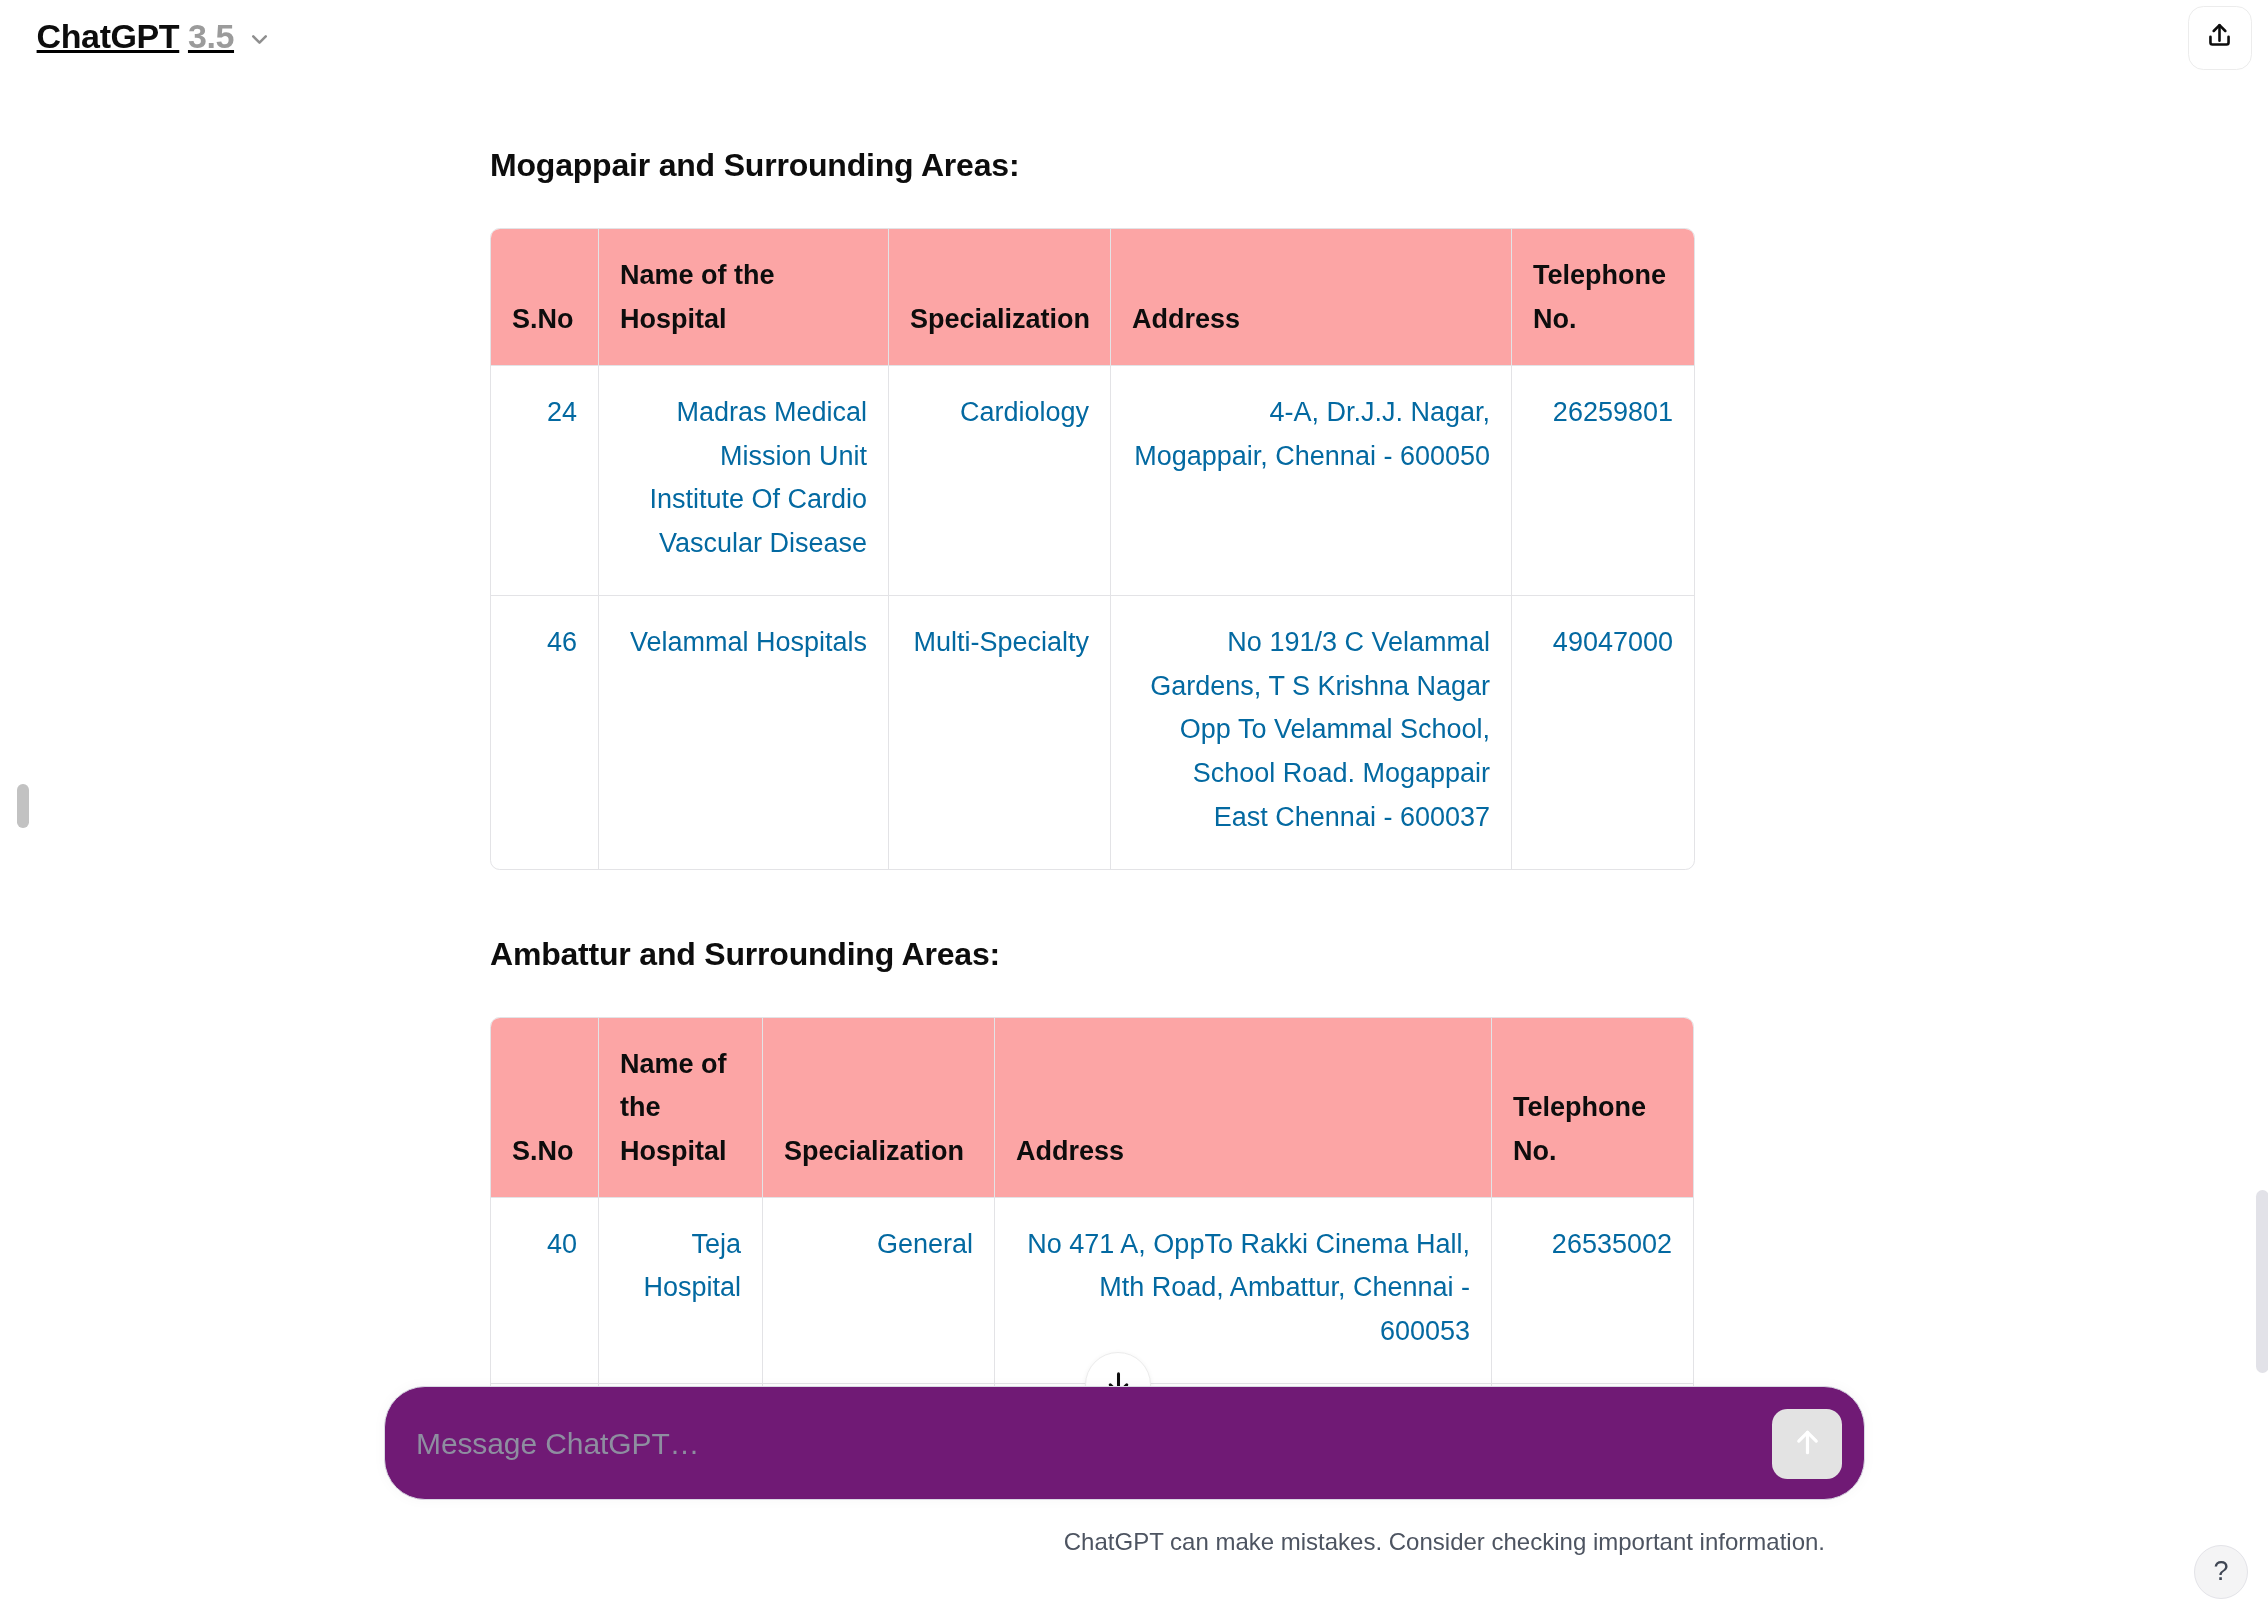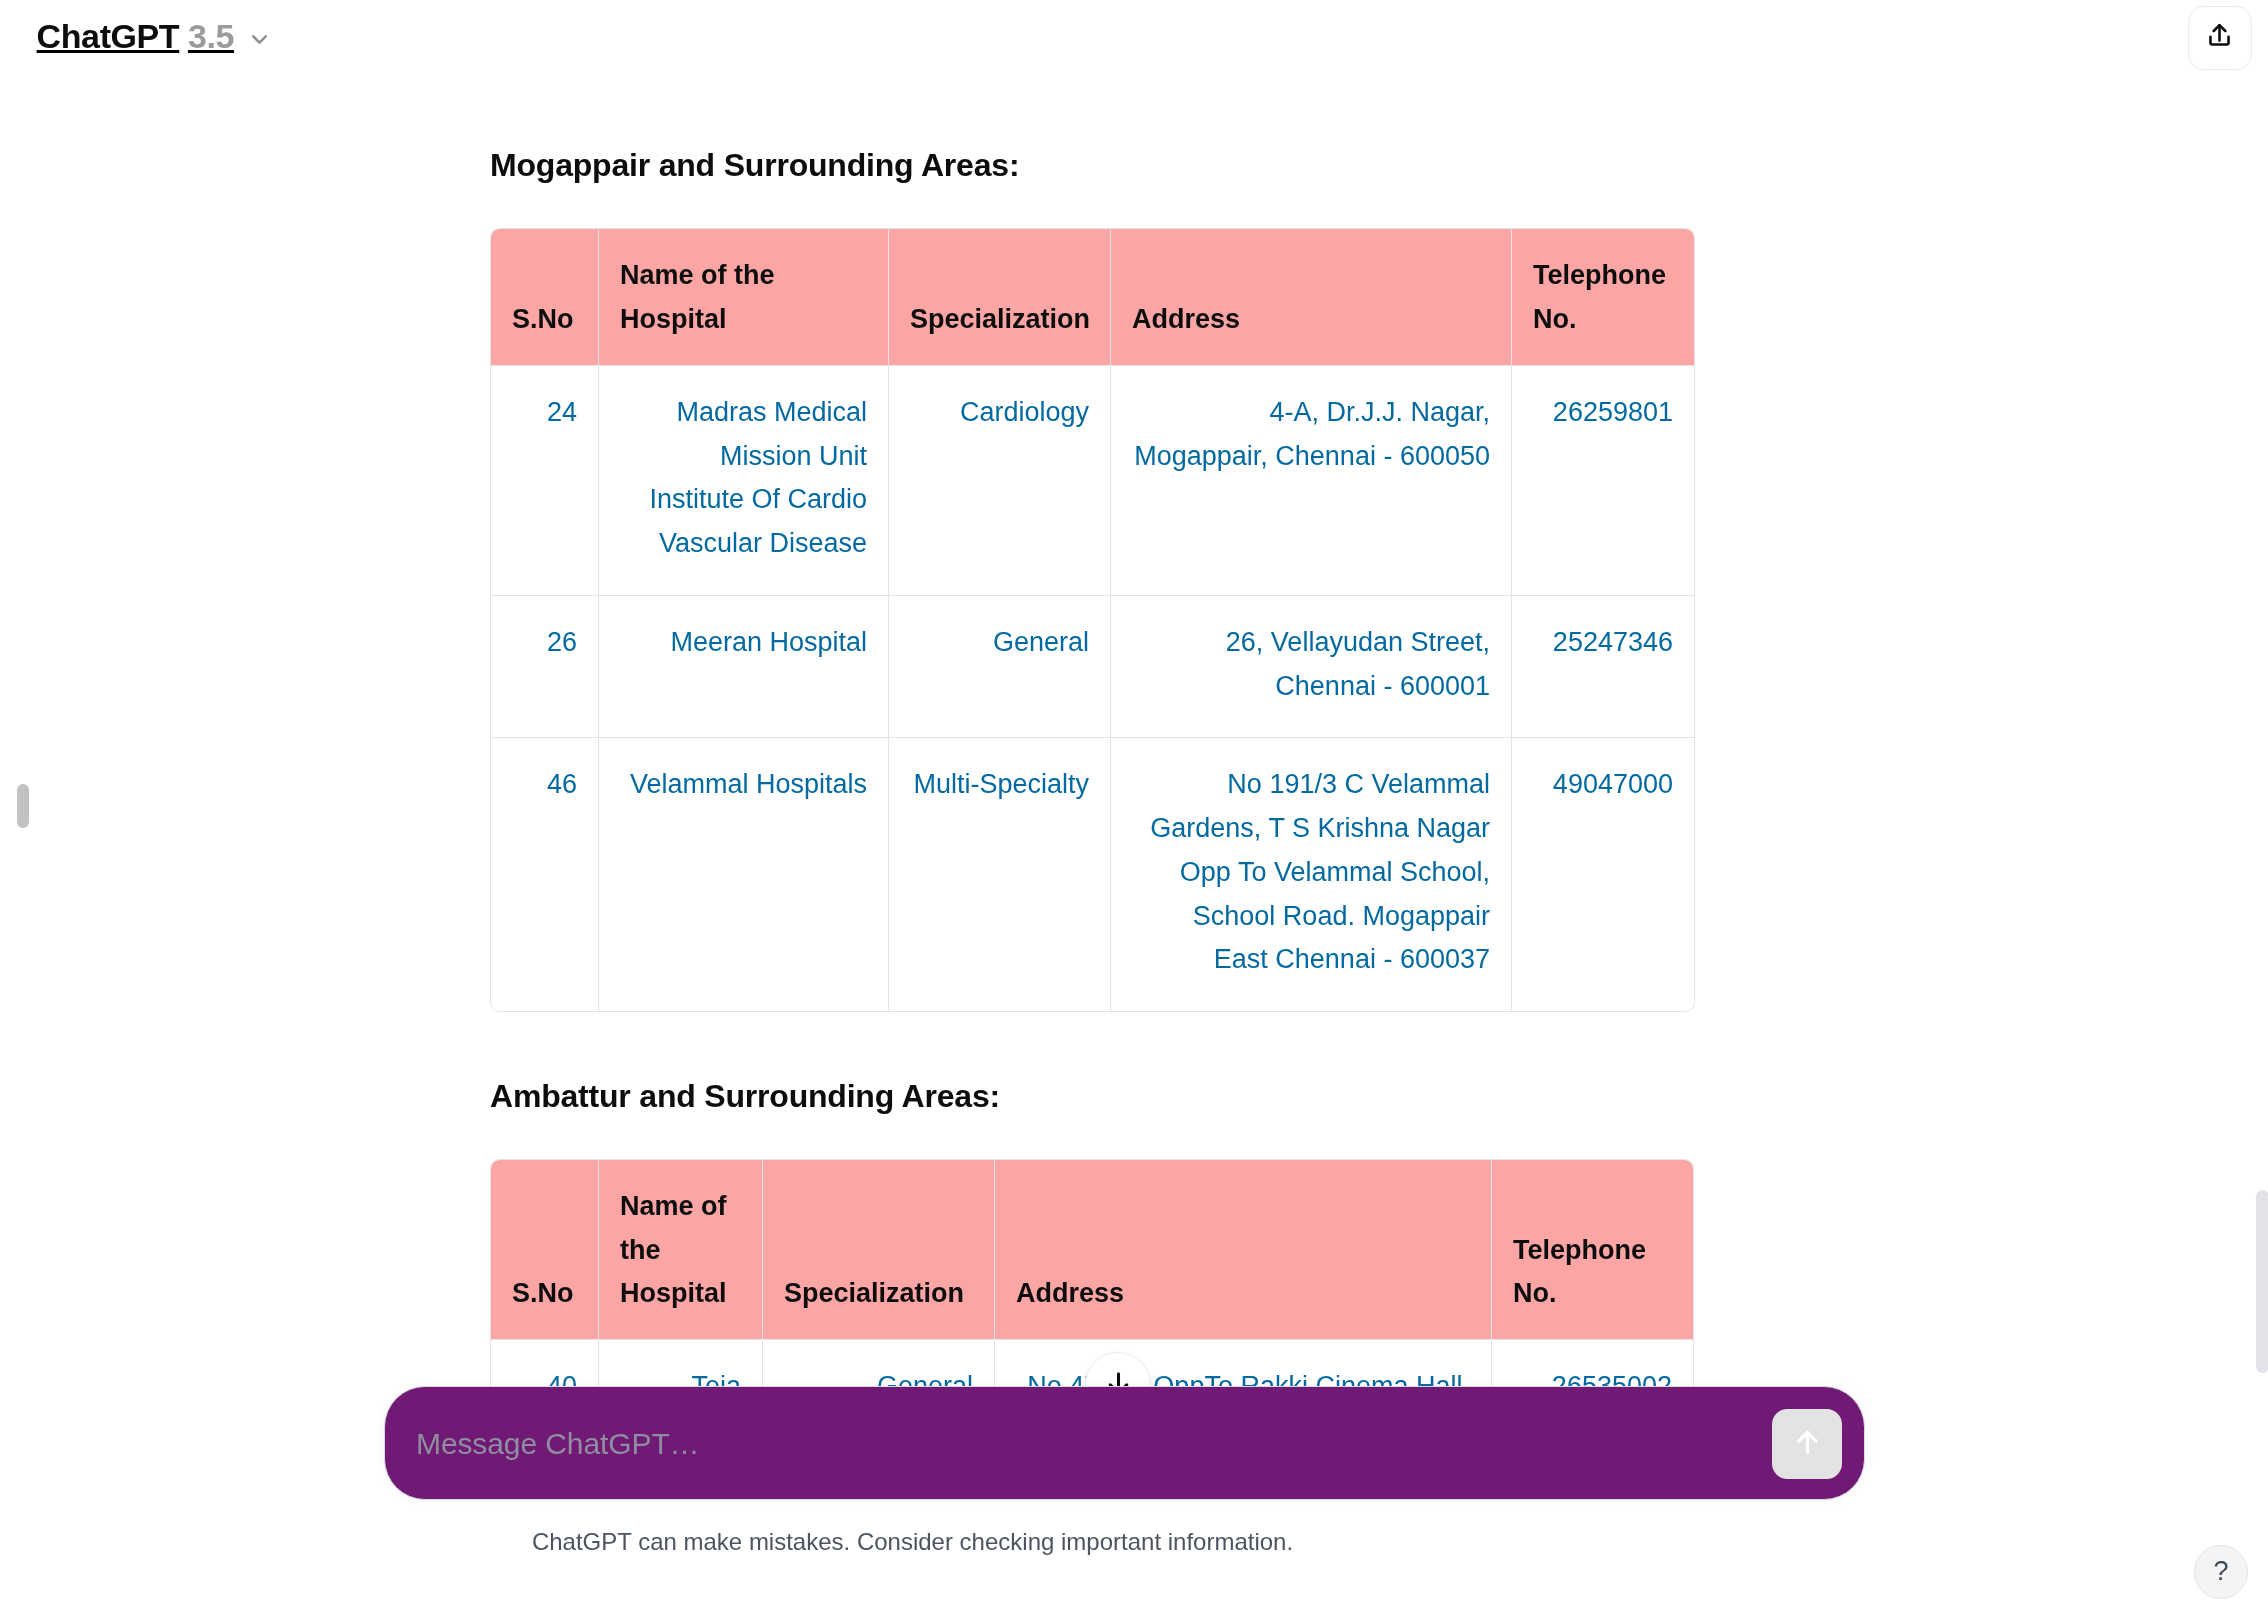--- a/index.html
+++ b/index.html
@@ -226,21 +226,21 @@
     background: #e3e3e3;
     display: flex;
     align-items: center;
     justify-content: center;
     cursor: pointer;
   }
   .disclaimer {
     position: absolute;
     left: 0; bottom: 60px;
     width: 1825px;
-    text-align: center;
+    text-align: right;
     font-size: 24px;
     color: #4d5461;
     z-index: 33;
   }
 
   
   .scroll-down-btn {
     position: absolute;
     left: 1085px;
     top: 1352px;
@@ -344,27 +344,20 @@
             <th>Telephone No.</th>
           </tr>
         </thead>
         <tbody>
           <tr>
             <td>24</td>
             <td>Madras Medical Mission Unit Institute Of Cardio Vascular Disease</td>
             <td>Cardiology</td>
             <td>4-A, Dr.J.J. Nagar, Mogappair, Chennai - 600050</td>
             <td>26259801</td>
-          </tr>
-          <tr>
-            <td>26</td>
-            <td>Meeran Hospital</td>
-            <td>General</td>
-            <td>26, Vellayudan Street, Chennai - 600001</td>
-            <td>25247346</td>
           </tr>
           <tr>
             <td>46</td>
             <td>Velammal Hospitals</td>
             <td>Multi-Specialty</td>
             <td>No 191/3 C Velammal Gardens, T S Krishna Nagar Opp To Velammal School, School Road. Mogappair East Chennai - 600037</td>
             <td>49047000</td>
           </tr>
         </tbody>
       </table>

